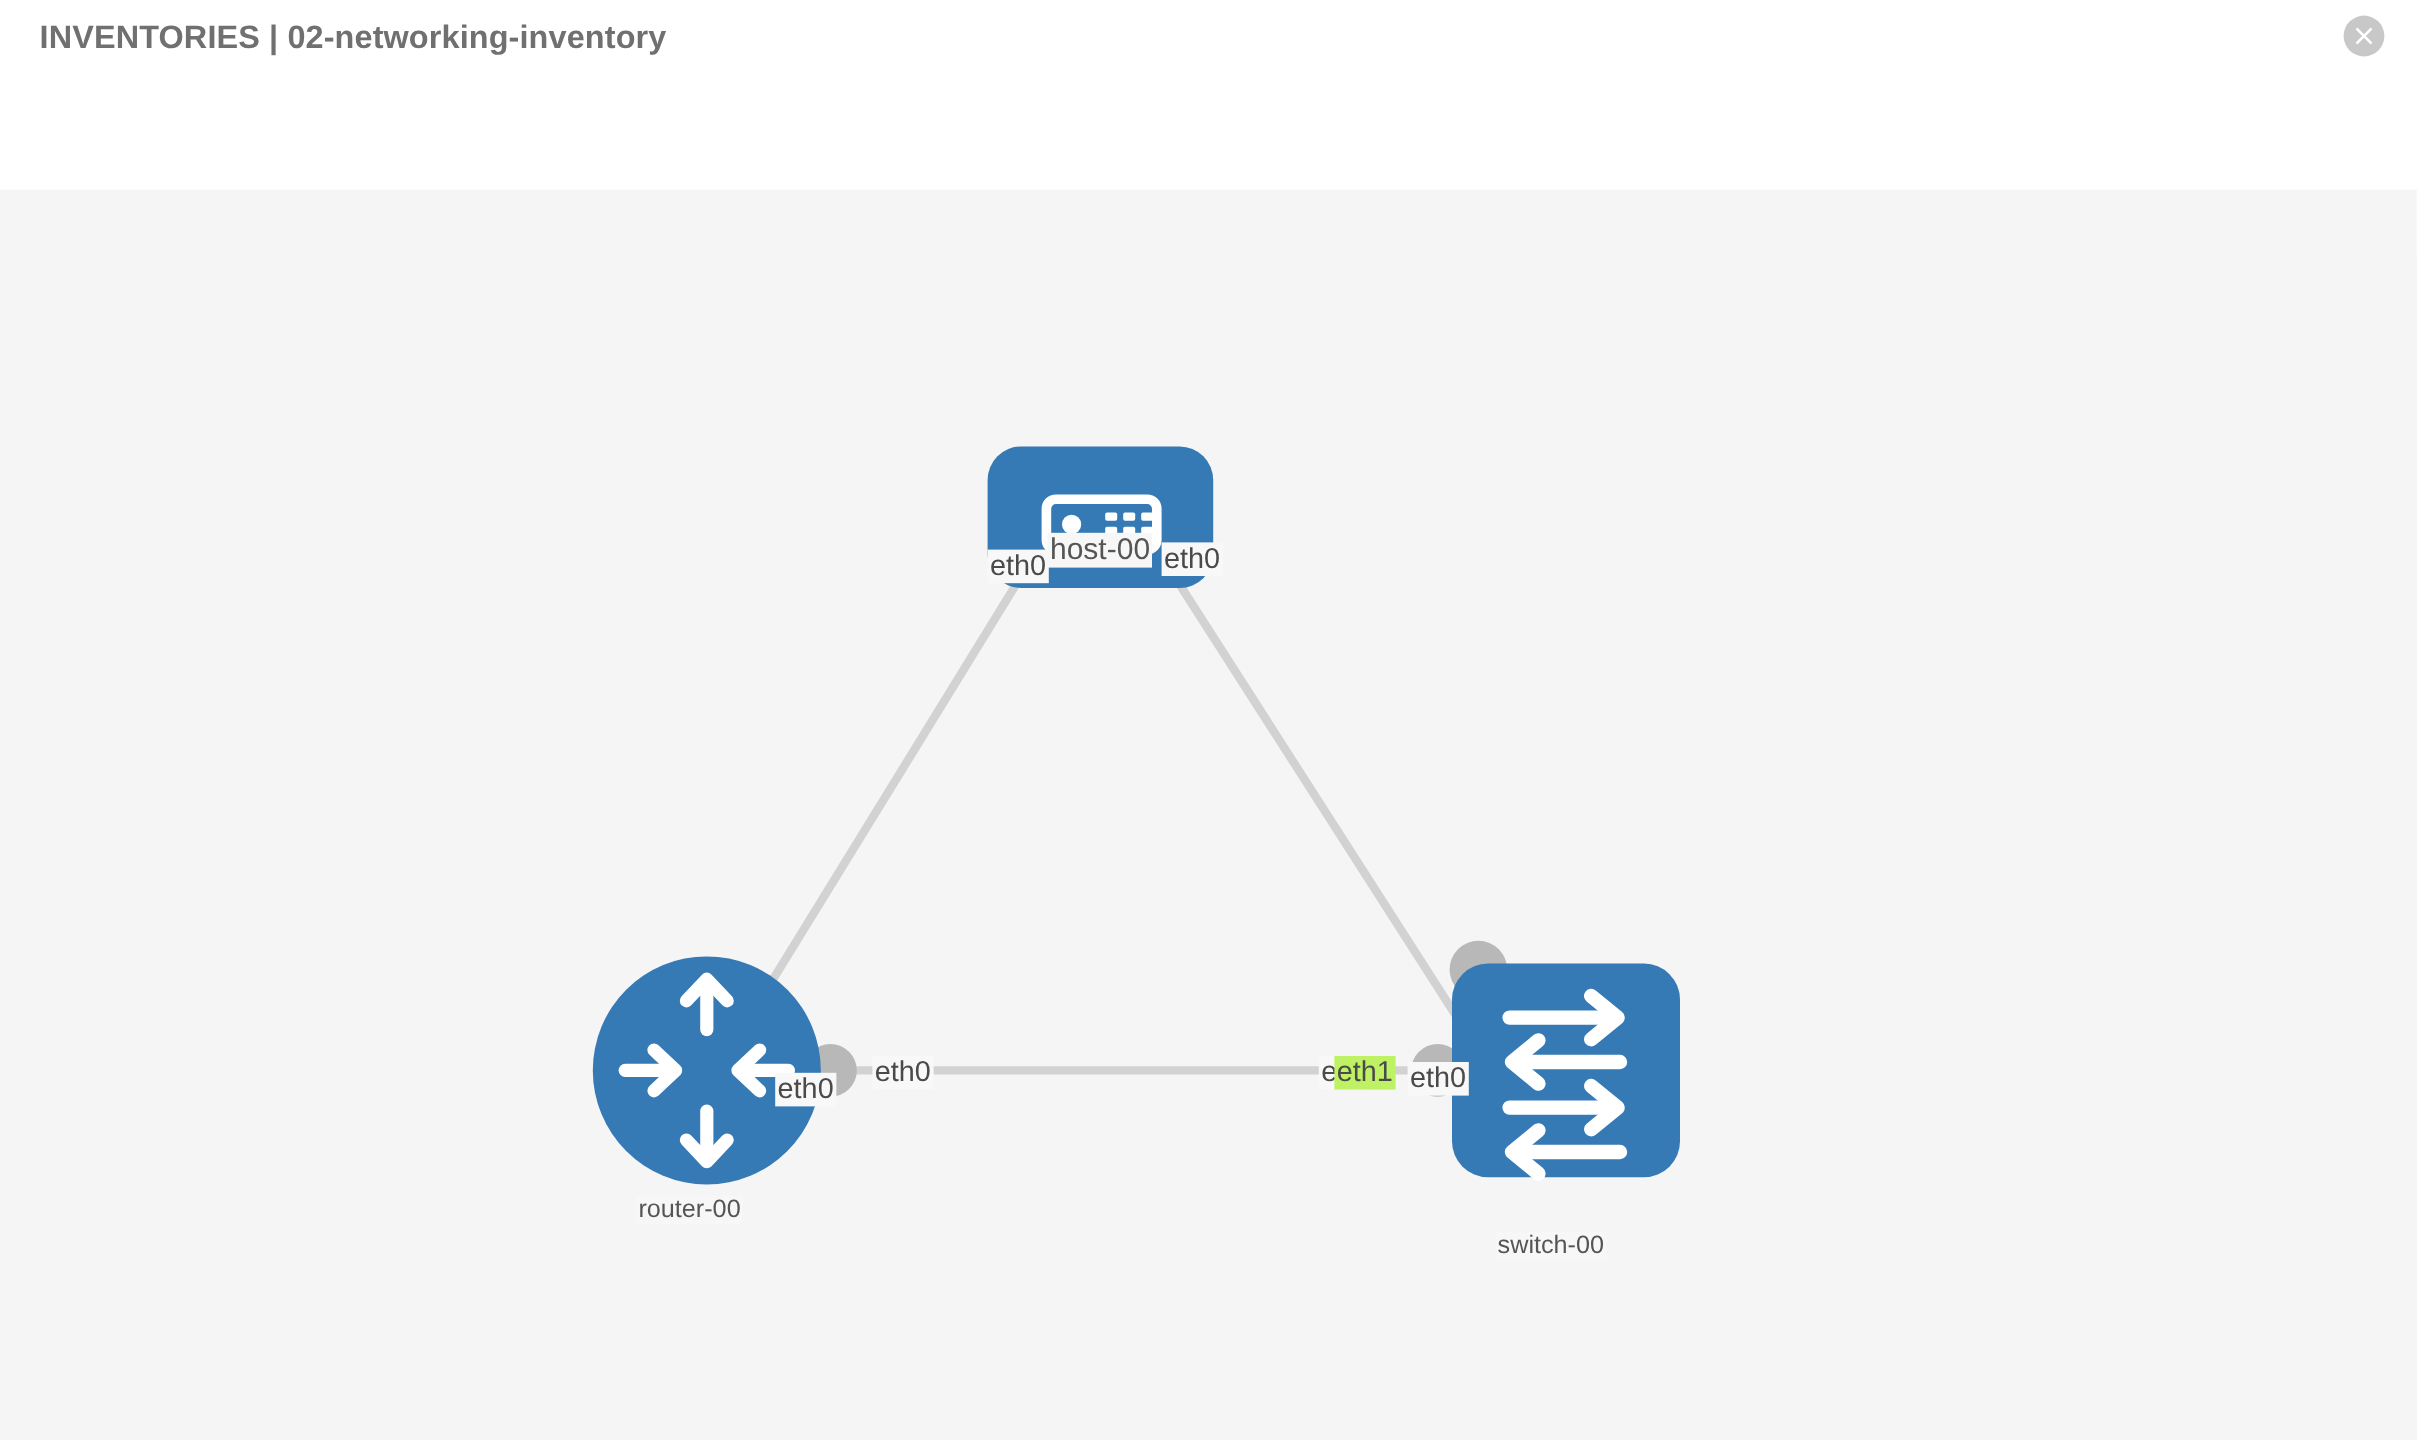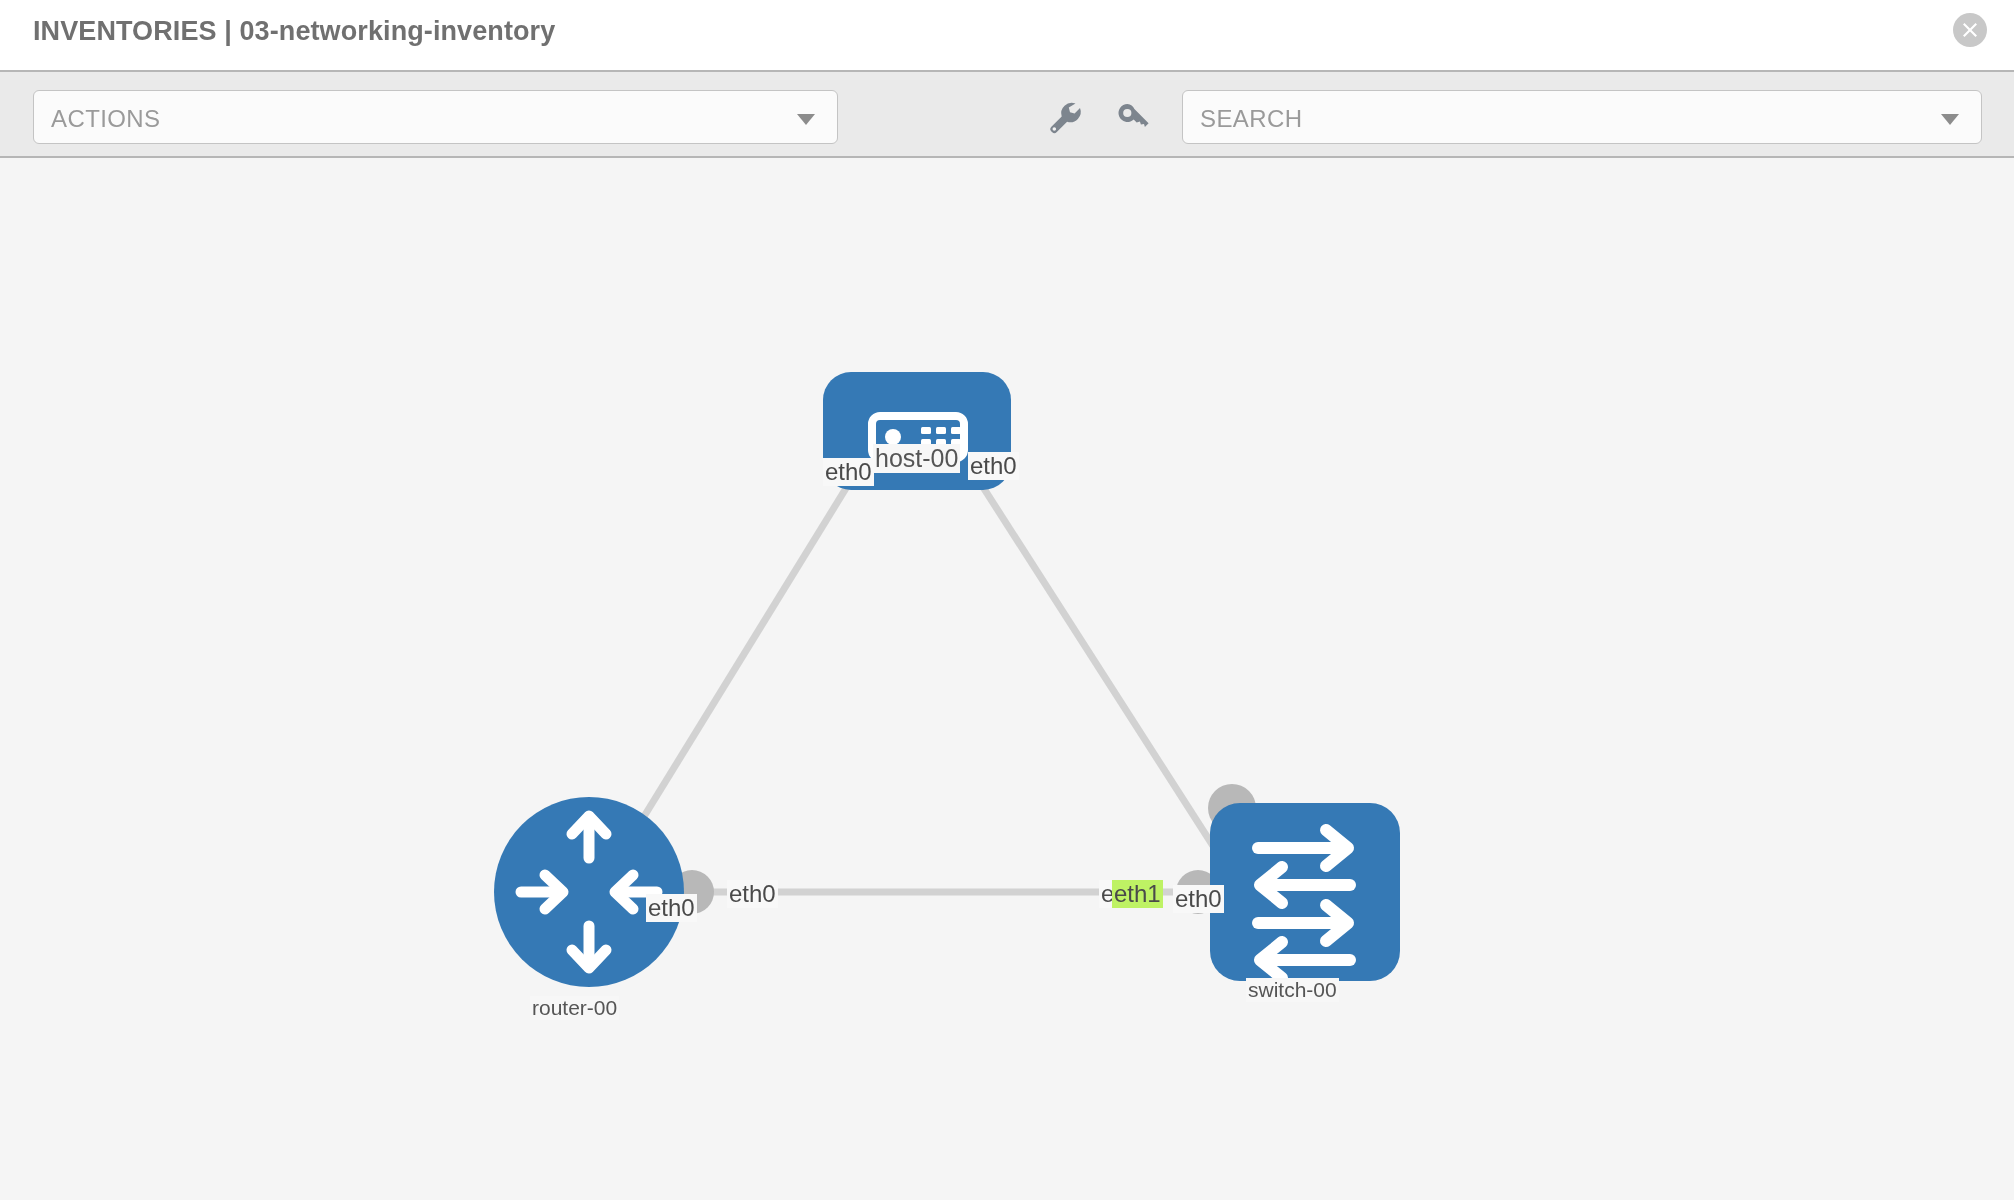--- a/index.html
+++ b/index.html
@@ -98,54 +98,28 @@
     white-space: nowrap;
     padding: 0 2px;
   }
 </style>
 </head>
 <body>
 
 <div id="app">
 
   <div class="header">
-    <div class="header-title">INVENTORIES | 03-networking-inventory</div>
+    <div class="header-title">INVENTORIES | 02-networking-inventory</div>
     <div class="close-btn">
       <svg width="20" height="20" viewBox="0 0 20 20">
         <path d="M4.5 3 L10 8.5 L15.5 3 L17 4.5 L11.5 10 L17 15.5 L15.5 17 L10 11.5 L4.5 17 L3 15.5 L8.5 10 L3 4.5 Z" fill="#ffffff"></path>
       </svg>
     </div>
   </div>
 
-  <div class="toolbar">
-
-    <div class="actions-select">
-      <span class="actions-label">ACTIONS</span>
-      <span class="caret"></span>
-    </div>
-
-    <div class="tool-icon wrench">
-      <svg width="46" height="46" viewBox="0 0 46 46">
-        <path d="M33.5 9.5 a10.5 10.5 0 0 0 -13.8 12.9 L9.4 32.7 a3.4 3.4 0 0 0 0 4.8 l0.6 0.6 a3.4 3.4 0 0 0 4.8 0 L25.1 27.8 a10.5 10.5 0 0 0 12.9 -13.8 l-5.4 5.4 l-4.6 -1.2 l-1.2 -4.6 Z" fill="#7d858e"></path>
-        <circle cx="12.3" cy="35" r="1.8" fill="#f2f2f2"></circle>
-      </svg>
-    </div>
-
-    <div class="tool-icon key">
-      <svg width="46" height="46" viewBox="0 0 46 46">
-        <path d="M17.5 10 a9 9 0 1 0 6.2 15.5 l3.0 3.0 l3.2 -1.0 l1.0 3.1 l3.1 -0.7 l0.9 3.1 l3.7 -3.7 l-14.2 -14.2 A9 9 0 0 0 17.5 10 Z" fill="#7d858e"></path>
-        <circle cx="17.3" cy="19" r="4.1" fill="#eaeaea"></circle>
-      </svg>
-    </div>
-
-    <div class="search-box">
-      <span class="search-label">SEARCH</span>
-      <span class="caret"></span>
-    </div>
-  </div>
 
   <div class="canvas">
 
     <svg class="topology-svg" width="2014" height="1042">
 
       <g>
         <line x1="888" y1="262" x2="600" y2="730" stroke="#d2d2d2" stroke-width="7"></line>
       </g>
       <g>
         <line x1="940" y1="262" x2="1240" y2="730" stroke="#d2d2d2" stroke-width="7"></line>
@@ -218,21 +192,21 @@
           <polyline points="1326,747 1348,765 1326,783"></polyline>
 
           <line x1="1350" y1="802" x2="1264" y2="802"></line>
           <polyline points="1282,784 1260,802 1282,820"></polyline>
         </g>
       </g>
     </svg>
 
     <div class="node-label" style="left:873px; top:286px; font-size:25px;">host-00</div>
     <div class="node-label" style="left:530px; top:838px;">router-00</div>
-    <div class="node-label" style="left:1246px; top:820px;">switch-00</div>
+    <div class="node-label" style="left:1246px; top:868px;">switch-00</div>
 
     <div class="edge-label" style="left:823px; top:300px;">eth0</div>
     <div class="edge-label" style="left:968px; top:294px;">eth0</div>
 
     <div class="edge-label" style="left:646px; top:736px;">eth0</div>
     <div class="edge-label" style="left:1173px; top:727px;">eth0</div>
 
     <div class="edge-label" style="left:727px; top:722px;">eth0</div>
 
     <div class="edge-label" style="left:1099px; top:722px; background:#f8f8f8;">eth</div>

